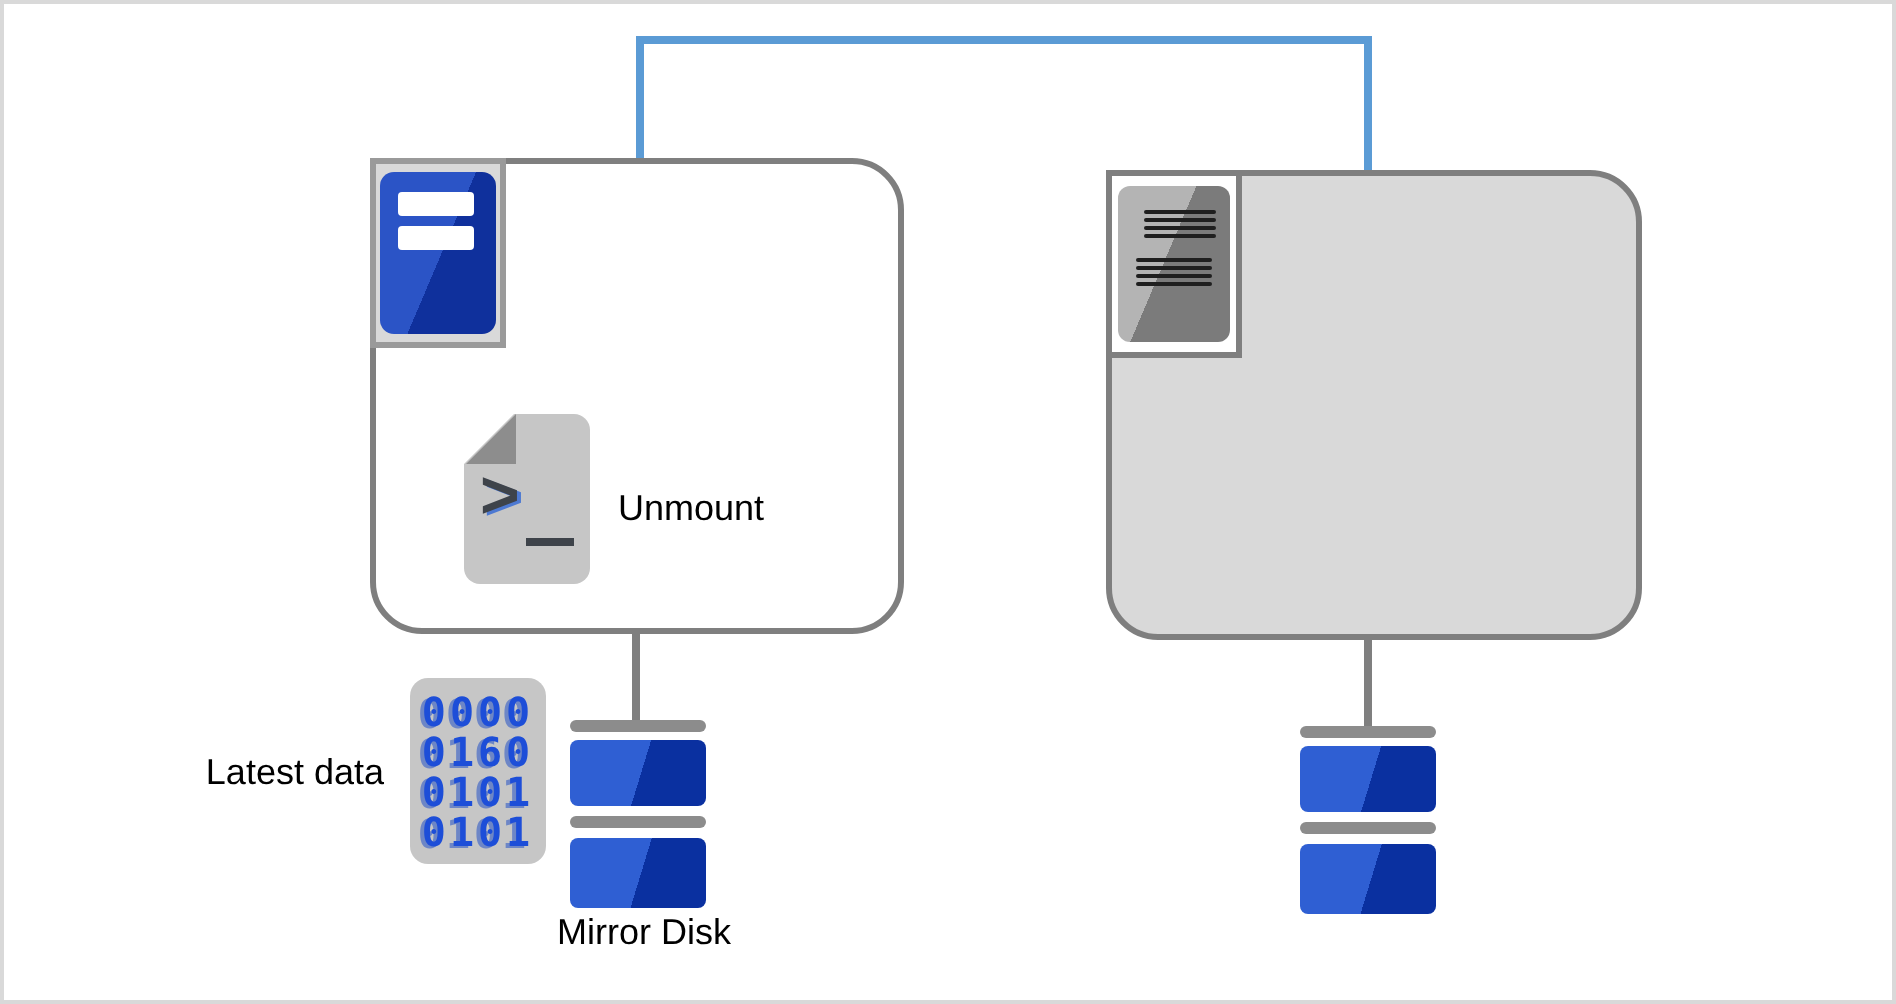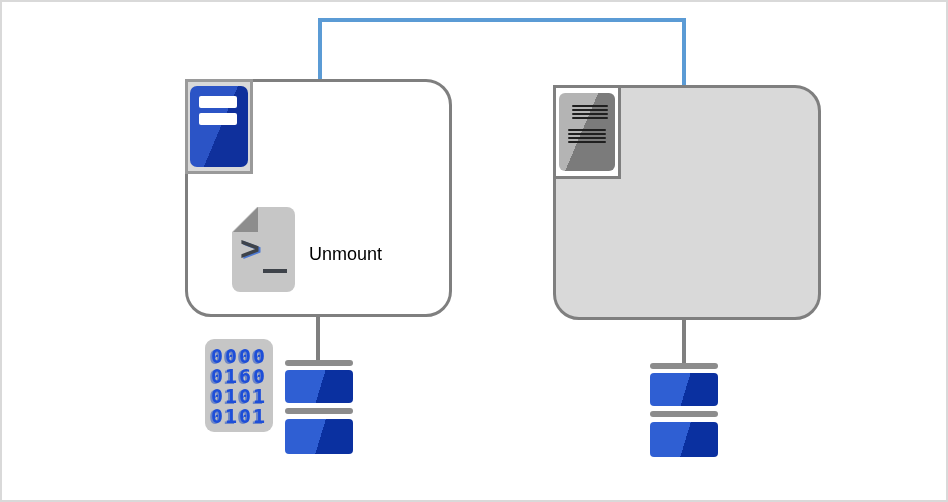--- a/index.html
+++ b/index.html
@@ -148,27 +148,29 @@
 
   <div class="abs disk" style="left:283px; top:358px;">
     <div class="cap"></div>
     <div class="g4"></div>
     <div class="platter"></div>
     <div class="g5"></div>
     <div class="cap"></div>
     <div class="g5"></div>
     <div class="platter tall"></div>
   </div>
+  <div class="abs label center" style="left:250px; top:453px; width:140px;">Mirror Disk</div>
 
   <div class="abs binary-icon" style="left:203px; top:337px; z-index:4;">
     <div class="binary-row">0000</div>
     <div class="binary-row">0160</div>
     <div class="binary-row">0101</div>
     <div class="binary-row">0101</div>
   </div>
+  <div class="abs label right" style="left:50px; top:373px; width:140px;">Latest data</div>
 
   <div class="abs disk" style="left:648px; top:361px;">
     <div class="cap"></div>
     <div class="g4"></div>
     <div class="platter"></div>
     <div class="g5"></div>
     <div class="cap"></div>
     <div class="g5"></div>
     <div class="platter tall"></div>
   </div>

